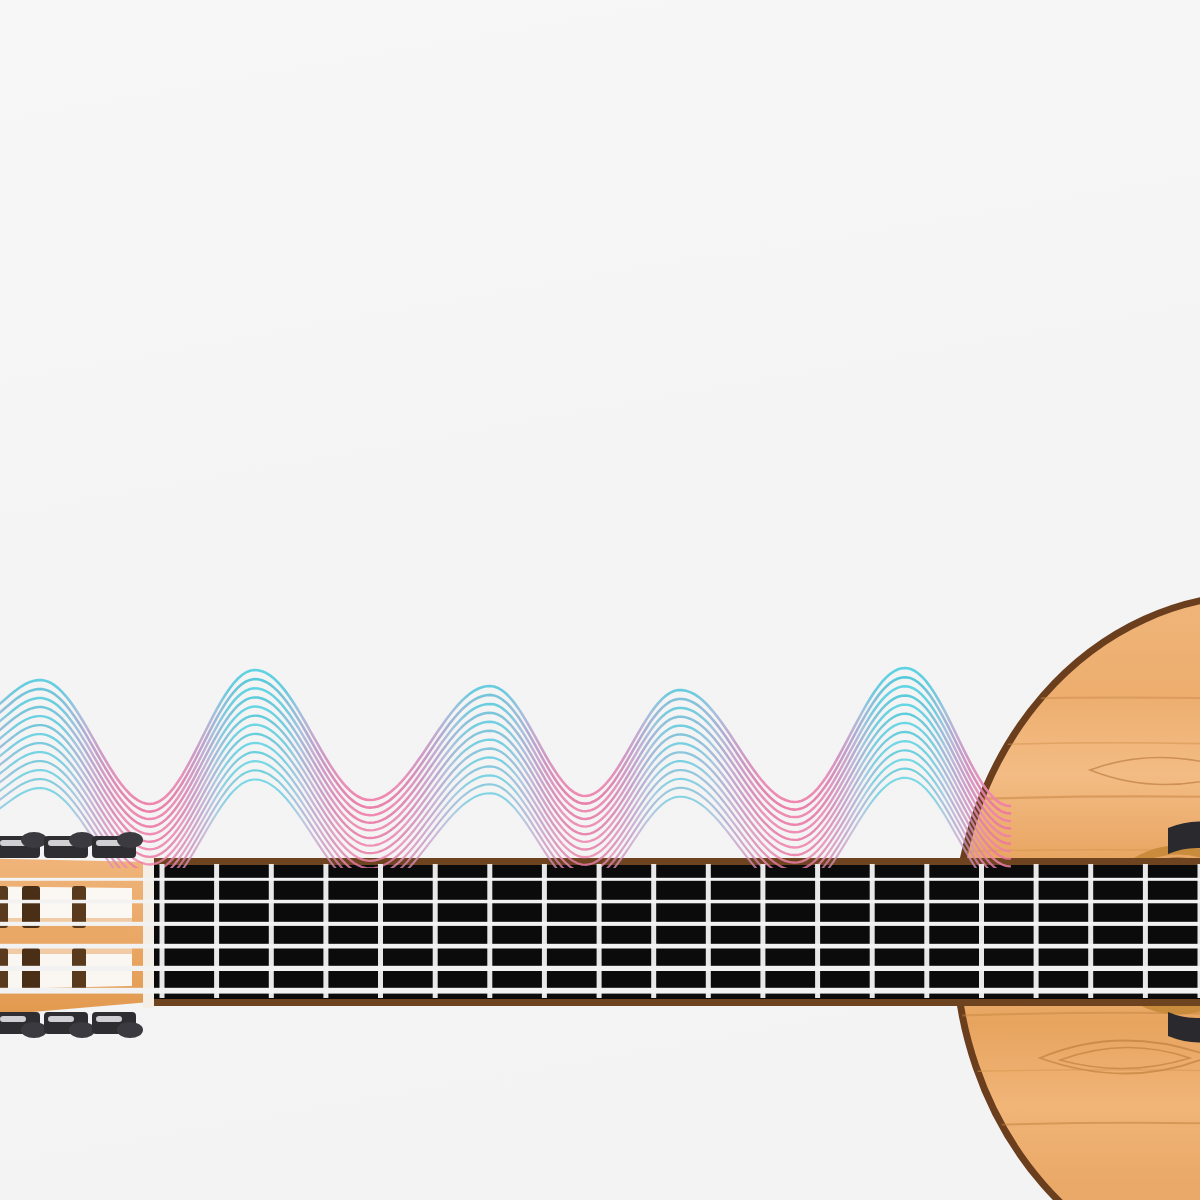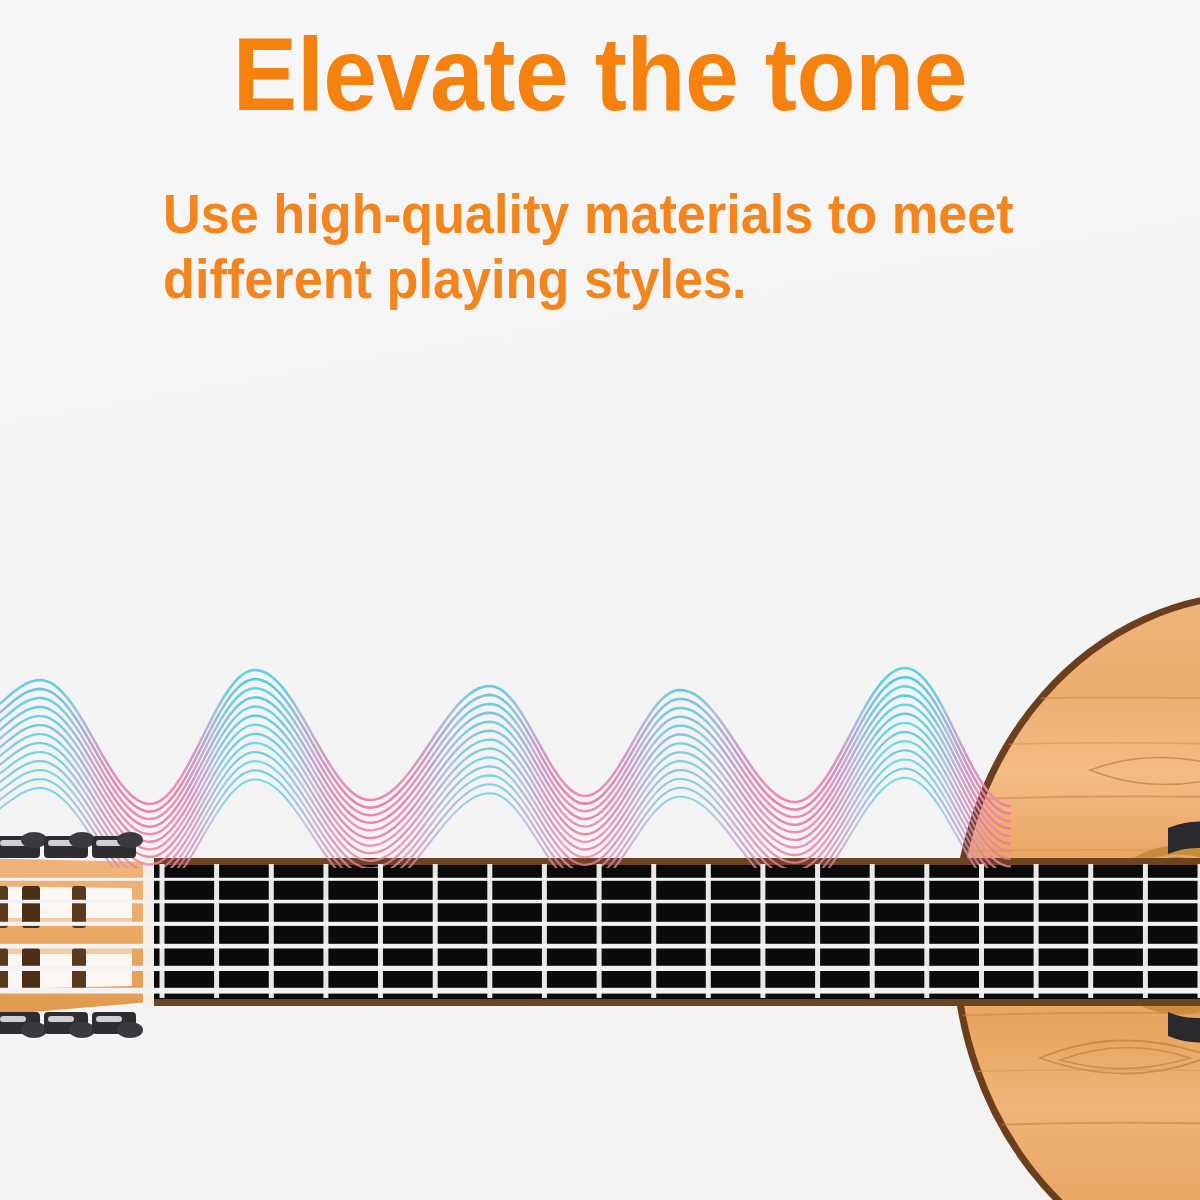--- a/index.html
+++ b/index.html
@@ -74,27 +74,20 @@
   #guitar-layer    { z-index: 10; }
   #guitar-front-layer { z-index: 30; }
 </style>
 </head>
 <body>
 
 <div id="stage">
 
   <div id="bg-gradient"></div>
 
-  <div class="heading-block">
-    <h1 id="page-title">Elevate the tone</h1>
-    <div id="page-subtitle">
-      <span class="line">Use high-quality materials to meet</span>
-      <span class="line">different playing styles.</span>
-    </div>
-  </div>
 
   <svg class="art-layer" id="guitar-layer" viewBox="0 0 1200 1200">
     <defs>
       <linearGradient id="bodyWood" x1="0" y1="0" x2="0" y2="1">
         <stop offset="0%" stop-color="#F0B57A"></stop>
         <stop offset="14%" stop-color="#EDAE6E"></stop>
         <stop offset="26%" stop-color="#F3BC84"></stop>
         <stop offset="38%" stop-color="#E9A663"></stop>
         <stop offset="50%" stop-color="#F2B87D"></stop>
         <stop offset="62%" stop-color="#E7A45F"></stop>

